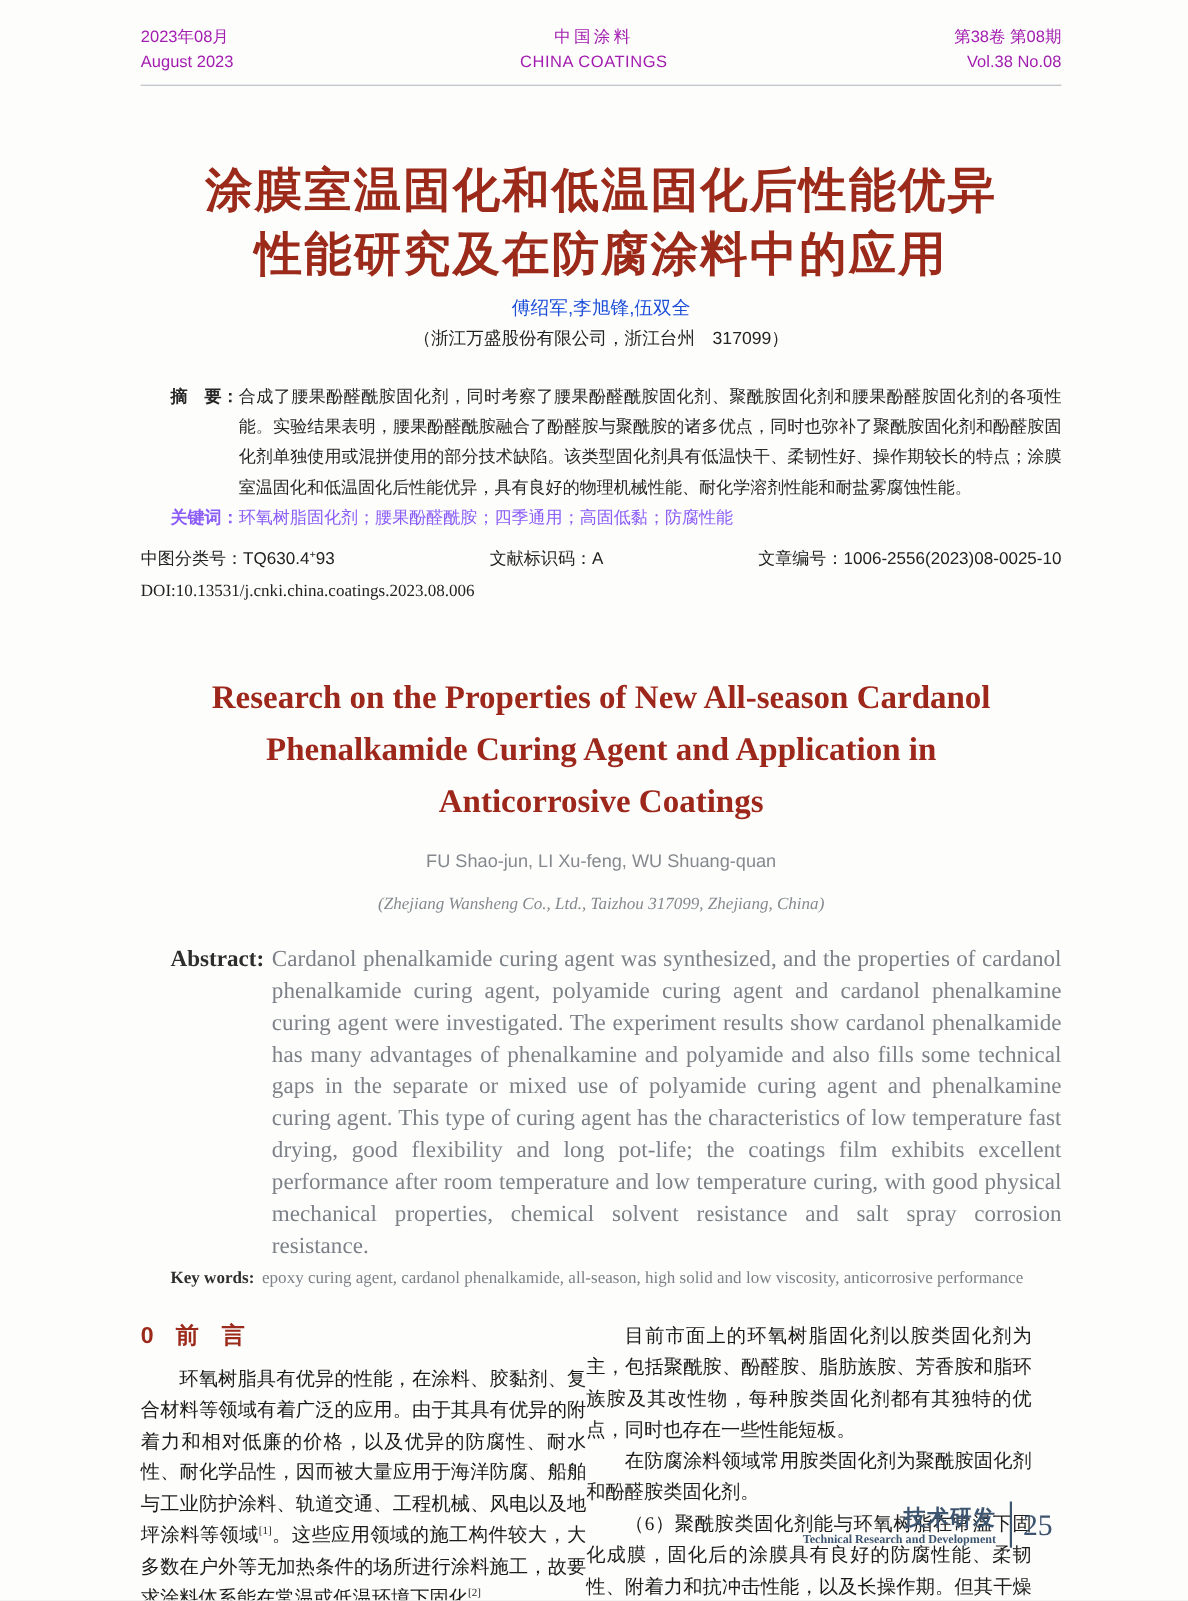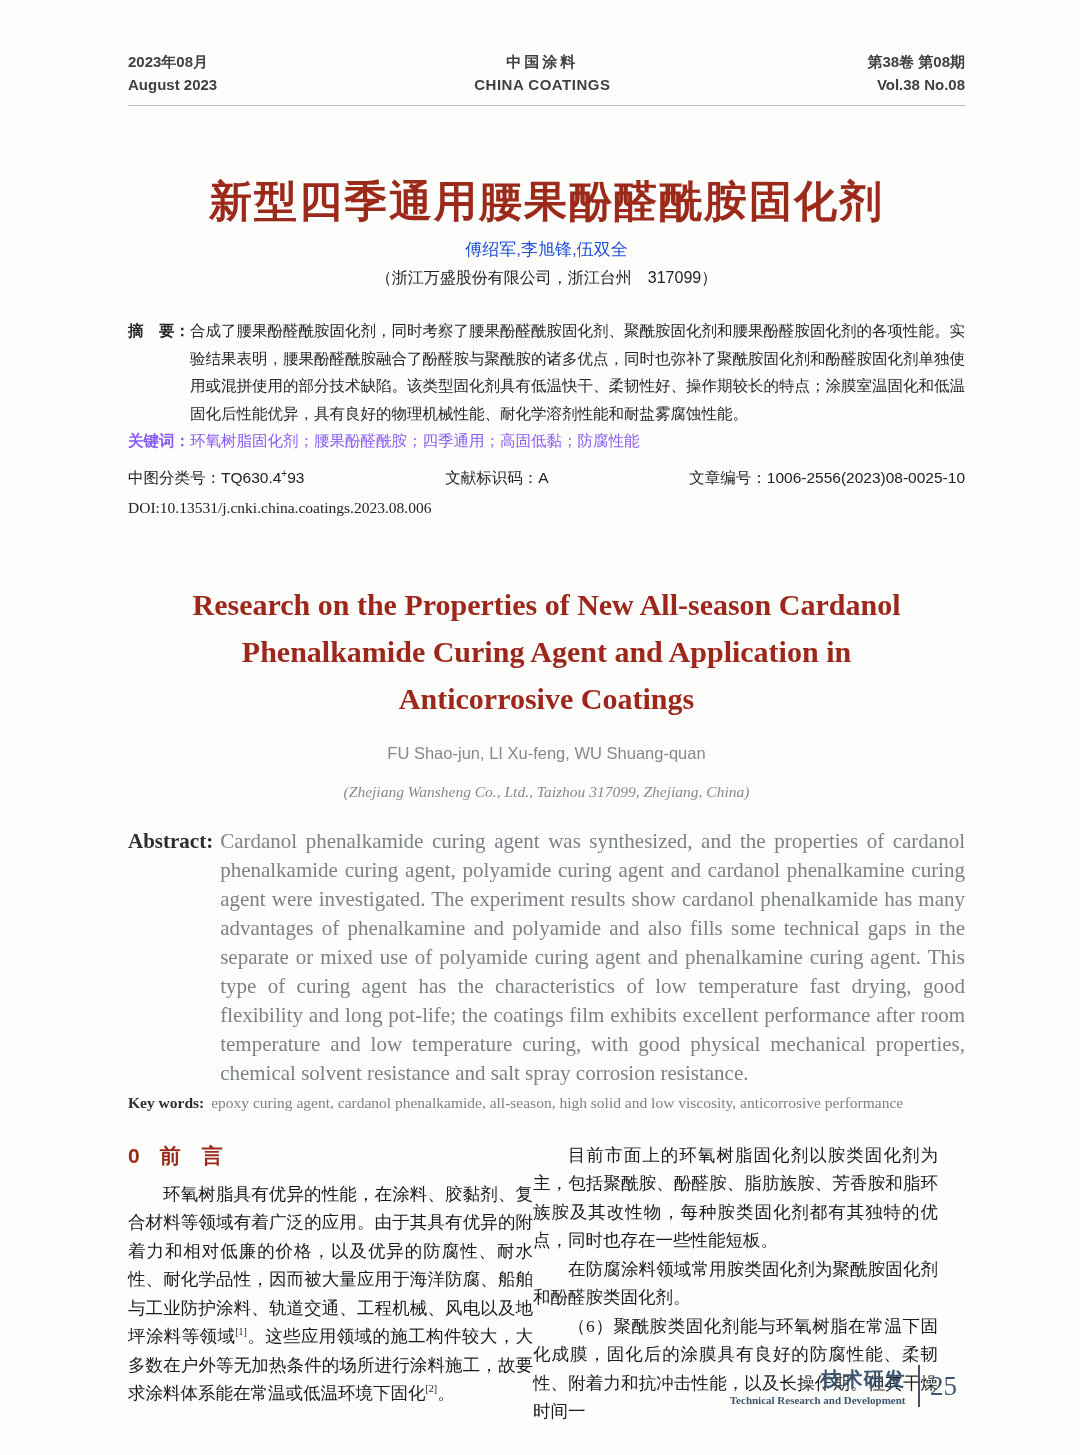--- a/index.html
+++ b/index.html
@@ -5,36 +5,36 @@
   * { margin:0; padding:0; box-sizing:border-box; }
   html,body { background:#e9e9e7; }
   body { width:1080px; font-family:"Liberation Sans", sans-serif; }
   .page {
     position:relative; width:1080px; height:1455px; background:#fdfdfc;
     overflow:hidden; color:#1c1c1c;
   }
   .content { margin:0 115px 0 128px; }
 
   
-  .journal-header { display:flex; justify-content:space-between; padding-top:50px;
-    color:#404040; font-size:15px; line-height:23px;font-weight:bold; }
+  .journal-header { display:flex; justify-content:space-between; padding-top:22px;
+    color:#a21caf; font-size:15px; line-height:23px; }
   .jh-col.center { text-align:center; letter-spacing:3px; }
   .jh-col.center .en { letter-spacing:0.5px; }
   .jh-col.right { text-align:right; }
   .header-rule { border-top:1.5px solid #b6babf; margin-top:9px; }
 
   
   .title-zh { margin-top:66px; text-align:center; color:#9b2a1a;
     font-size:43px; font-weight:900; line-height:58px; letter-spacing:2px; }
 
   .authors-zh { margin-top:8px; text-align:center; font-size:17px; color:#1d4ed8; }
   .affiliation-zh { margin-top:7px; text-align:center; font-size:16px; color:#222; }
 
   
-  .hang { display:flex; }
+  .hang { display:flex;margin-left:27px; }
   .hang .label { white-space:nowrap; }
   .abstract-zh { margin-top:28px; font-size:15.5px; line-height:27.5px; color:#262626; }
   .abstract-zh .label { font-weight:600; }
   .abstract-zh .text { text-align:justify; }
   .keywords-zh { font-size:15.5px; line-height:27.5px; color:#8b5cf6; }
   .keywords-zh .label { font-weight:600; white-space:nowrap; }
 
   .meta-row { margin-top:13px; display:flex; justify-content:space-between;
     font-size:15.5px; color:#222; }
   sup { font-size:10px; vertical-align:super; line-height:0; }
@@ -89,21 +89,22 @@
         <div class="en">CHINA COATINGS</div>
       </div>
       <div class="jh-col right">
         <div>第38卷 第08期</div>
         <div class="en">Vol.38 No.08</div>
       </div>
     </div>
     <div class="header-rule"></div>
 
     <h1 class="title-zh">
-      <div>新型四季通用腰果酚醛酰胺固化剂</div>
+      <div>涂膜室温固化和低温固化后性能优异</div>
+      <div>性能研究及在防腐涂料中的应用</div>
     </h1>
 
     <div class="authors-zh">傅绍军,李旭锋,伍双全</div>
     <div class="affiliation-zh">（浙江万盛股份有限公司，浙江台州　317099）</div>
 
     <div class="abstract-zh hang">
       <span class="label">摘　要：</span>
       <span class="text">合成了腰果酚醛酰胺固化剂，同时考察了腰果酚醛酰胺固化剂、聚酰胺固化剂和腰果酚醛胺固化剂的各项性能。实验结果表明，腰果酚醛酰胺融合了酚醛胺与聚酰胺的诸多优点，同时也弥补了聚酰胺固化剂和酚醛胺固化剂单独使用或混拼使用的部分技术缺陷。该类型固化剂具有低温快干、柔韧性好、操作期较长的特点；涂膜室温固化和低温固化后性能优异，具有良好的物理机械性能、耐化学溶剂性能和耐盐雾腐蚀性能。</span>
     </div>
     <div class="keywords-zh hang">

